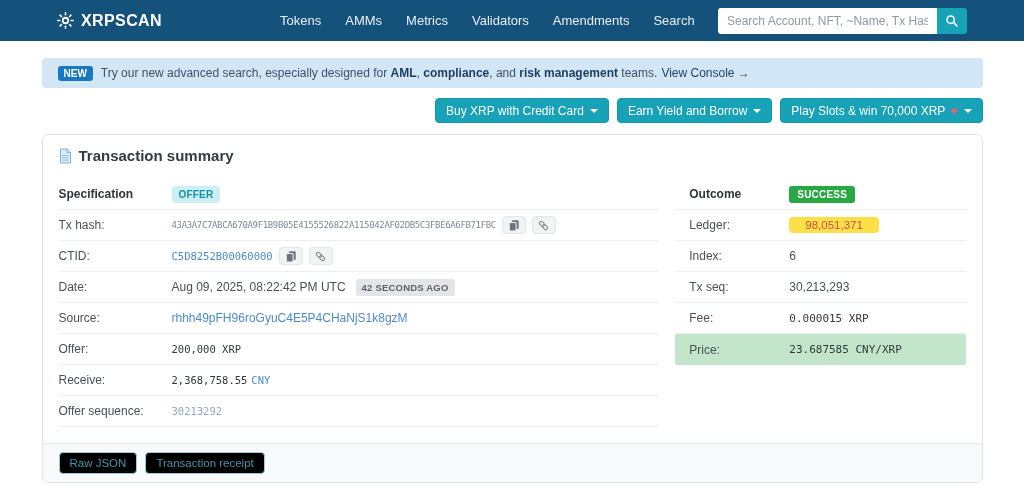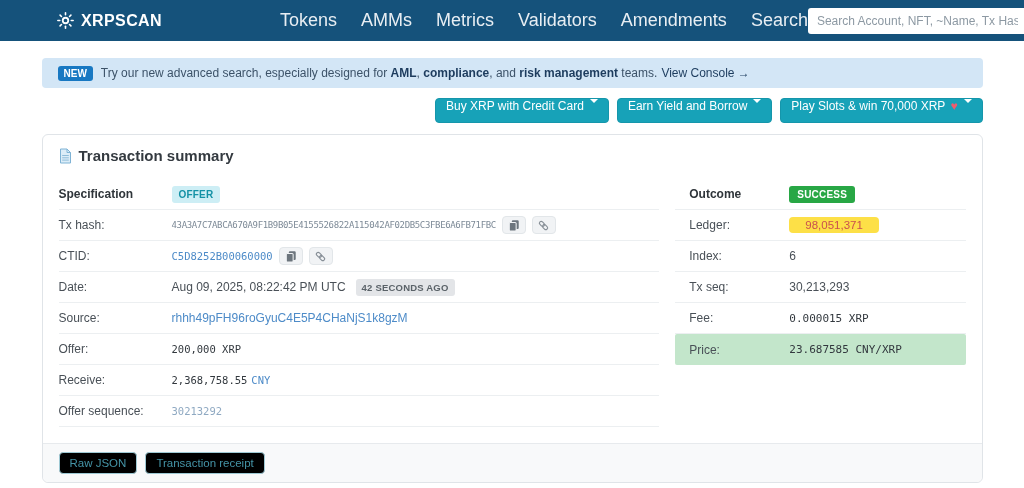--- a/index.html
+++ b/index.html
@@ -2,38 +2,38 @@
 <html><head>
 <meta charset="utf-8">
 <style>
   * { margin:0; padding:0; box-sizing:border-box; }
   html,body { width:1024px; height:488px; background:#ffffff; font-family:"Liberation Sans", sans-serif; }
 
   
   .navbar { height:41px; background:#15527b; display:flex; align-items:center; padding:0 57px; }
   .brand { display:flex; align-items:center; gap:7px; color:#ffffff; font-weight:bold; font-size:16px; letter-spacing:.4px; cursor:pointer; }
   .nav-links { display:flex; gap:24px; margin-left:118px; }
-  .nav-links a { color:#e8eef3; font-size:18px; text-decoration:none; cursor:pointer; }
+  .nav-links a { color:#e8eef3; font-size:13px; text-decoration:none; cursor:pointer; }
   .searchbox { margin-left:auto; display:flex; }
   .searchbox input { width:219px; height:26px; border:none; border-radius:3px 0 0 3px; padding:0 9px; font-size:12px; color:#495057; outline:none; font-family:"Liberation Sans", sans-serif; }
   .searchbox input::placeholder { color:#8d99a3; }
   .search-btn { width:30px; height:26px; background:#17a2b8; border:none; border-radius:0 3px 3px 0; display:flex; align-items:center; justify-content:center; cursor:pointer; }
 
   
   .container { width:941px; margin:0 auto; }
 
   
   .alert { margin-top:17px; height:30px; background:#d3e6f6; border-radius:4px; display:flex; align-items:center; padding:0 16px; font-size:12px; color:#3c5268; }
   .badge-new { background:#1878c2; color:#ffffff; font-size:10px; font-weight:bold; padding:2px 6px; border-radius:3px; margin-right:8px; }
   .alert b { color:#1d3c5e; }
   .alert a { color:#1d3c5e; font-weight:normal; text-decoration:none; margin-left:4px; cursor:pointer; }
 
   
   .actions-row { display:flex; justify-content:flex-end; gap:8px; margin-top:10px; }
-  .btn-teal { background:#17a2b8; color:#ffffff; border:1px solid #1596ab; border-radius:4px; height:25px; font-size:12px; padding:0 10px; display:flex; cursor:pointer; font-family:"Liberation Sans", sans-serif; }
+  .btn-teal { background:#17a2b8; color:#ffffff; border:1px solid #1596ab; border-radius:4px; height:25px; font-size:12px; padding:0 10px; display:flex; align-items:center; cursor:pointer; font-family:"Liberation Sans", sans-serif; }
   .caret { display:inline-block; width:0; height:0; border-left:4px solid transparent; border-right:4px solid transparent; border-top:4px solid #ffffff; margin-left:6px; }
   .heart { color:#ef5c6e; margin-left:5px; font-size:12px; }
 
   
   .card { margin-top:11px; background:#ffffff; border:1px solid #e0e4e8; border-radius:6px; margin-bottom:24px; }
   .card-body { padding:12px 16px 16px; }
   .card-title { display:flex; align-items:center; gap:7px; font-size:15px; font-weight:bold; color:#343a40; margin-bottom:15px; }
 
   .columns { display:flex; gap:16px; align-items:flex-start; }
   .col-left { flex:2.07; }

